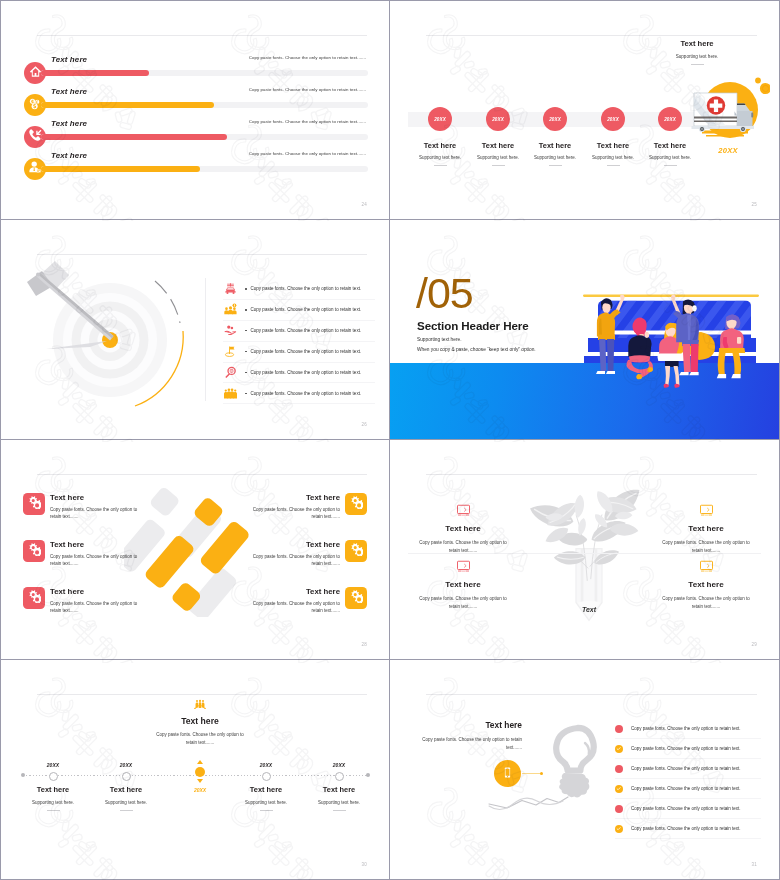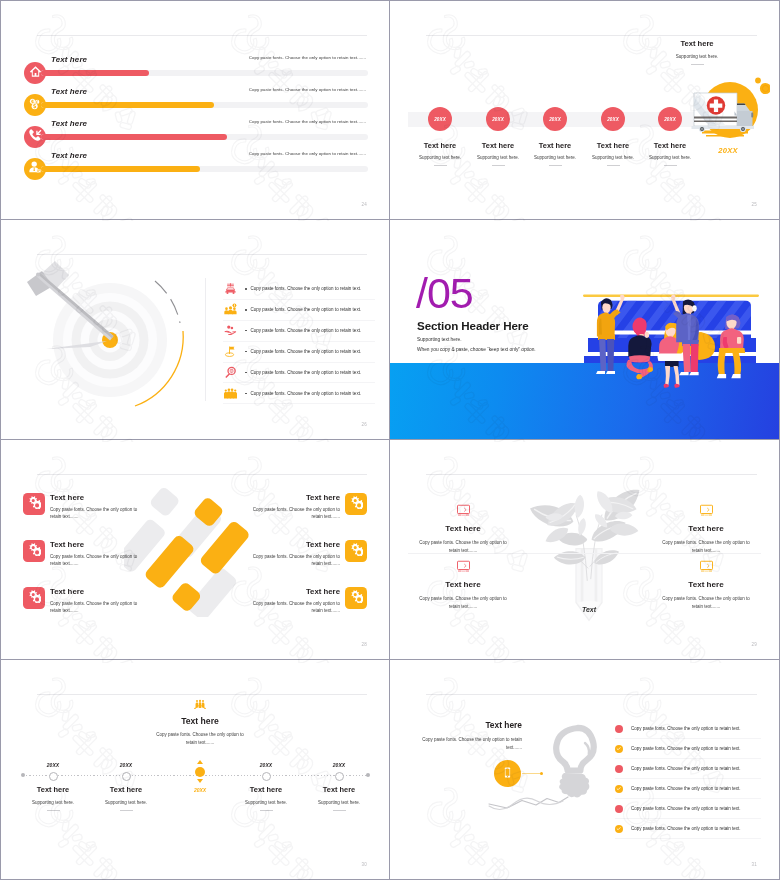--- a/index.html
+++ b/index.html
@@ -36,21 +36,21 @@
   .s3-target{position:absolute;left:0px;top:0px;width:200px;height:220px;}
   .s3-vline{position:absolute;left:204px;top:58px;width:1px;height:123px;background:#ededf0;}
   .s3-list{position:absolute;left:222px;top:59px;width:152px;}
   .s3-item{position:relative;height:19.9px;display:flex;align-items:center;border-bottom:1px solid #f4f4f6;}
   .s3-ic{width:14px;height:14px;flex:0 0 14px;display:flex;align-items:center;justify-content:center;}
   .s3-dot{width:1.5px;height:1.5px;border-radius:50%;background:#4a4a4a;margin:0 4px 0 8px;flex:0 0 1.5px;}
   .s3-tx{font-size:4.5px;color:#2e2e2e;letter-spacing:.02px;white-space:nowrap;}
 
   
   .s4-blue{position:absolute;left:0;right:0;top:143px;bottom:0;background:linear-gradient(100deg,#07a0f2 0%,#0d8bf0 28%,#1b6aec 62%,#2540e0 100%);}
-  .s4-num{position:absolute;left:26px;top:52px;font-size:43px;line-height:43px;font-weight:300;color:#a21caf;letter-spacing:-1px;}
+  .s4-num{position:absolute;left:26px;top:52px;font-size:43px;line-height:43px;font-weight:300;color:#a16207;letter-spacing:-1px;}
   .s4-ttl{position:absolute;left:27px;top:99px;font-size:11.6px;font-weight:bold;color:#1b1b1b;letter-spacing:-.1px;}
   .s4-s1{position:absolute;left:27px;top:117px;font-size:4.8px;color:#2e2e2e;}
   .s4-s2{position:absolute;left:27px;top:127px;font-size:4.8px;color:#2e2e2e;}
   .s4-ill{position:absolute;left:190px;top:68px;width:182px;height:112px;}
 
   
   .s5-row{position:absolute;width:118px;}
   .s5-row.l{left:22px;text-align:left;}
   .s5-row.r{right:22px;text-align:right;}
   .s5-sq{position:absolute;top:1px;width:22px;height:22px;border-radius:4.5px;display:flex;align-items:center;justify-content:center;}

